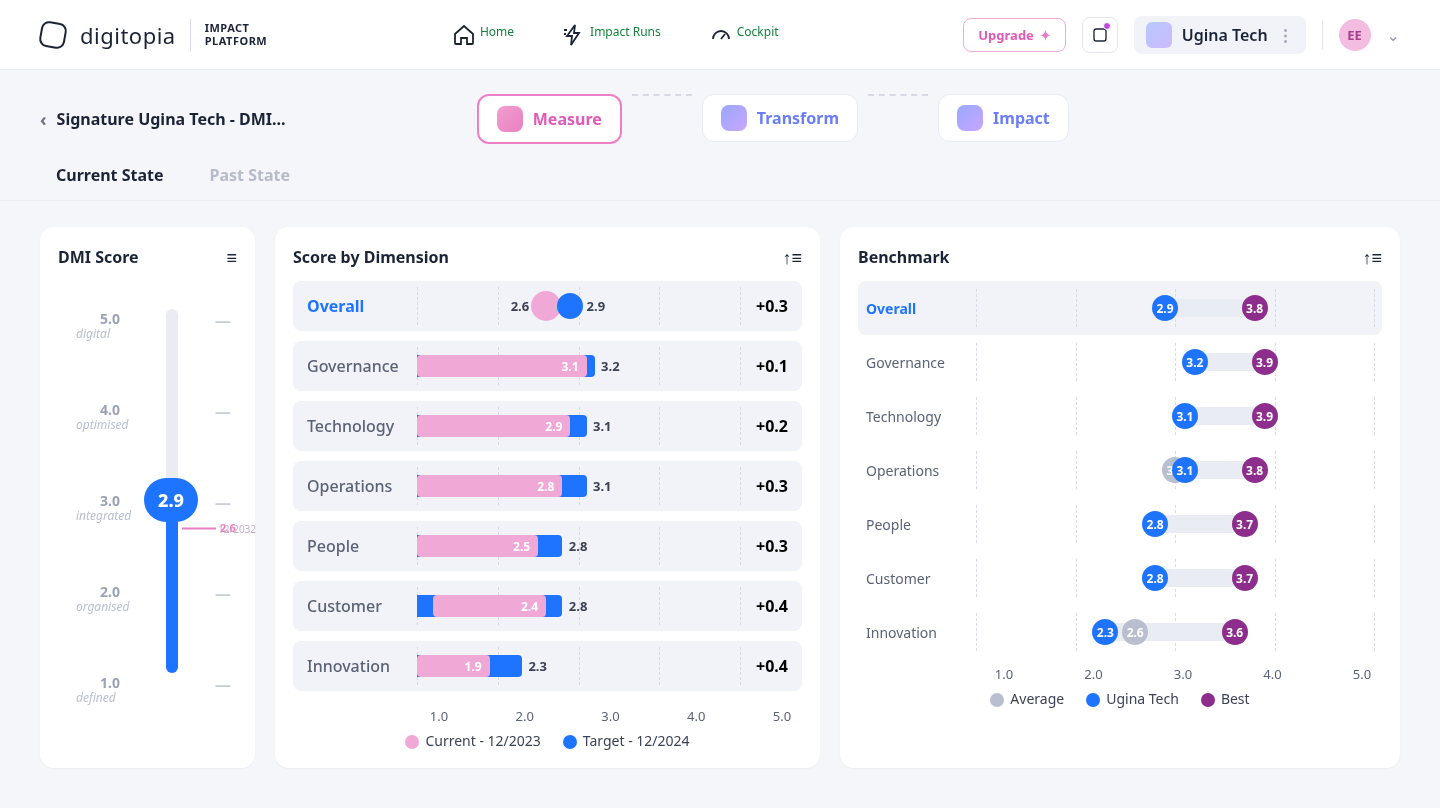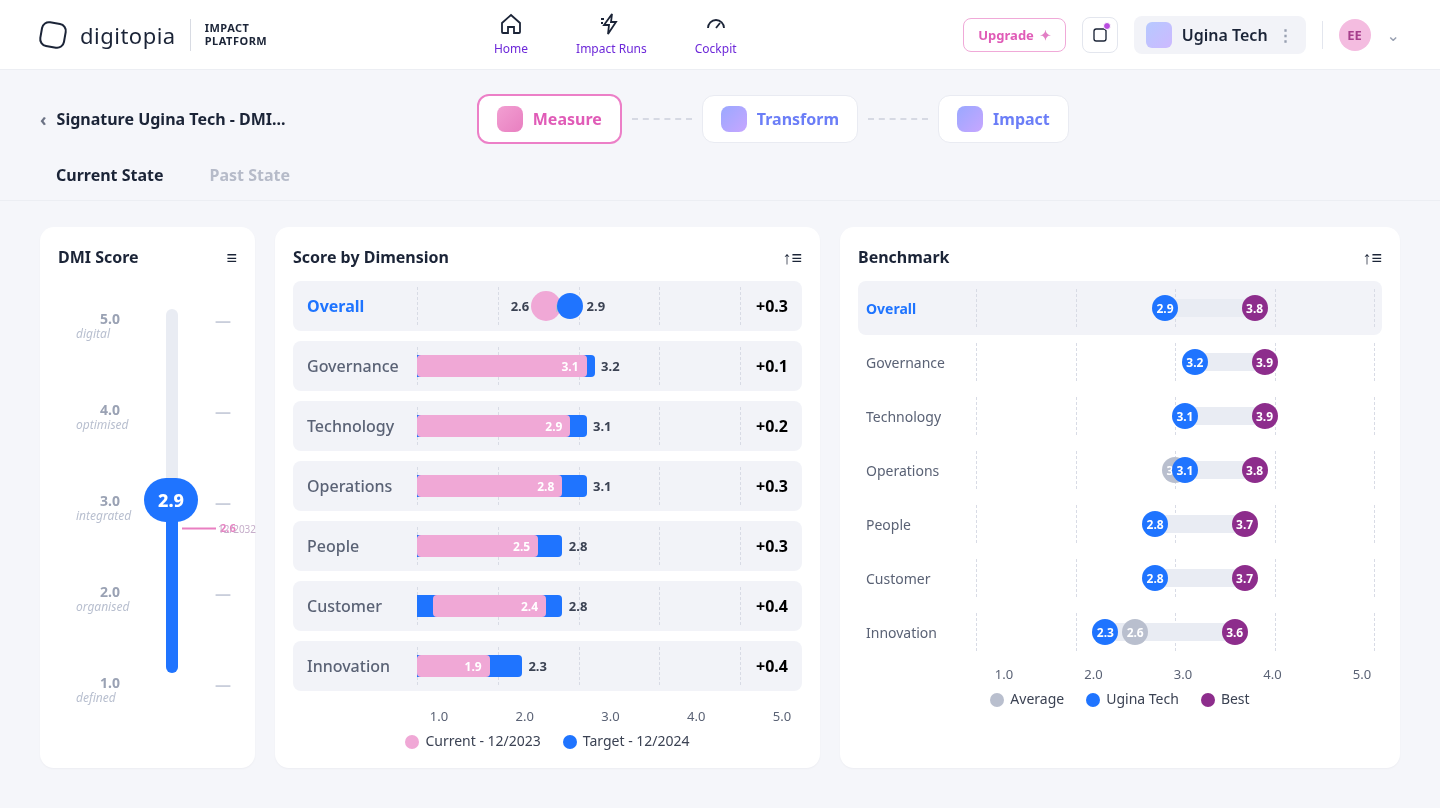--- a/index.html
+++ b/index.html
@@ -5,34 +5,34 @@
 *{box-sizing:border-box;margin:0;padding:0;font-family:system-ui,-apple-system,"Segoe UI",Roboto,sans-serif}
 body{background:#f5f6fa;color:#1b2437;width:1440px;height:808px;overflow:hidden}
 
 .topbar{height:70px;background:#fff;border-bottom:1px solid #eceef3;display:flex;align-items:center;padding:0 40px;gap:24px}
 .brand{display:flex;align-items:center;gap:14px}
 .brand-logo{width:26px;height:26px;border:2px solid #1b2437;border-radius:8px;transform:rotate(10deg)}
 .brand-name{font-weight:400;font-size:22px;letter-spacing:.5px}
 .brand-sep{width:1px;height:32px;background:#d8dbe3}
 .brand-sub{font-size:11px;font-weight:700;letter-spacing:.5px;line-height:1.1}
 .nav{flex:1;display:flex;justify-content:center;gap:48px}
-.nav-item{display:flex;flex-direction:column;align-items:center;gap:4px;font-size:12px;color:#6d28d9;cursor:pointer}
+.nav-item{display:flex;flex-direction:row;gap:4px;font-size:12px;color:#15803d;cursor:pointer}
 .nav-ico{width:24px;height:24px}
 .right{display:flex;align-items:center;gap:16px}
 .upgrade{border:1.5px solid #f0a9d8;color:#e05bb7;font-weight:700;font-size:13px;padding:7px 14px;border-radius:8px;display:flex;align-items:center;gap:6px;background:#fff}
 .bell{width:36px;height:36px;border:1.5px solid #e3e6ee;border-radius:8px;display:flex;align-items:center;justify-content:center;position:relative}
 .bell-dot{position:absolute;top:4px;right:6px;width:8px;height:8px;border-radius:50%;background:#b94de0;border:1.5px solid #fff}
 .org{display:flex;align-items:center;gap:10px;background:#f2f3f8;padding:6px 12px;border-radius:8px;font-weight:600}
 .org-ico{width:26px;height:26px;border-radius:6px;background:linear-gradient(135deg,#b6c9ff,#cdb9ff)}
 .avatar{width:32px;height:32px;border-radius:50%;background:#f4bce0;color:#a63f8c;font-weight:700;font-size:13px;display:flex;align-items:center;justify-content:center}
 .chev{color:#98a0b1}
 
 .stage{display:flex;align-items:center;padding:24px 40px 12px;gap:24px}
 .bc{display:flex;align-items:center;gap:10px;font-weight:700;color:#1b2437}
-.stages{flex:1;display:flex;justify-content:center;align-items:center;gap:10px}
+.stages{flex:1;display:flex;justify-content:center;align-items:flex-start;gap:10px}
 .stage-chip{display:flex;align-items:center;gap:10px;padding:10px 18px;border-radius:12px;background:#fff;border:1px solid #e9ebf2;font-weight:700;color:#6b7ef7}
 .stage-chip.active{border:2px solid #ec7fc7;color:#e05bb7}
 .stage-chip .sq{width:26px;height:26px;border-radius:8px;background:linear-gradient(135deg,#9aa8ff,#c7a6ff)}
 .stage-chip.active .sq{background:linear-gradient(135deg,#f29fd2,#e87fc0)}
 .dash{flex:0 0 60px;border-top:2px dashed #d6d9e3}
 
 .tabs{display:flex;gap:30px;padding:0 48px;border-bottom:1px solid #eceef3;position:relative;top:-2px}
 .tab{padding:10px 8px 14px;font-weight:700;color:#1b2437;cursor:pointer}
 .tab.active{color:#1f74ff;border-bottom:3px solid #1f74ff}
 .tab.muted{color:#b6bbc9}

